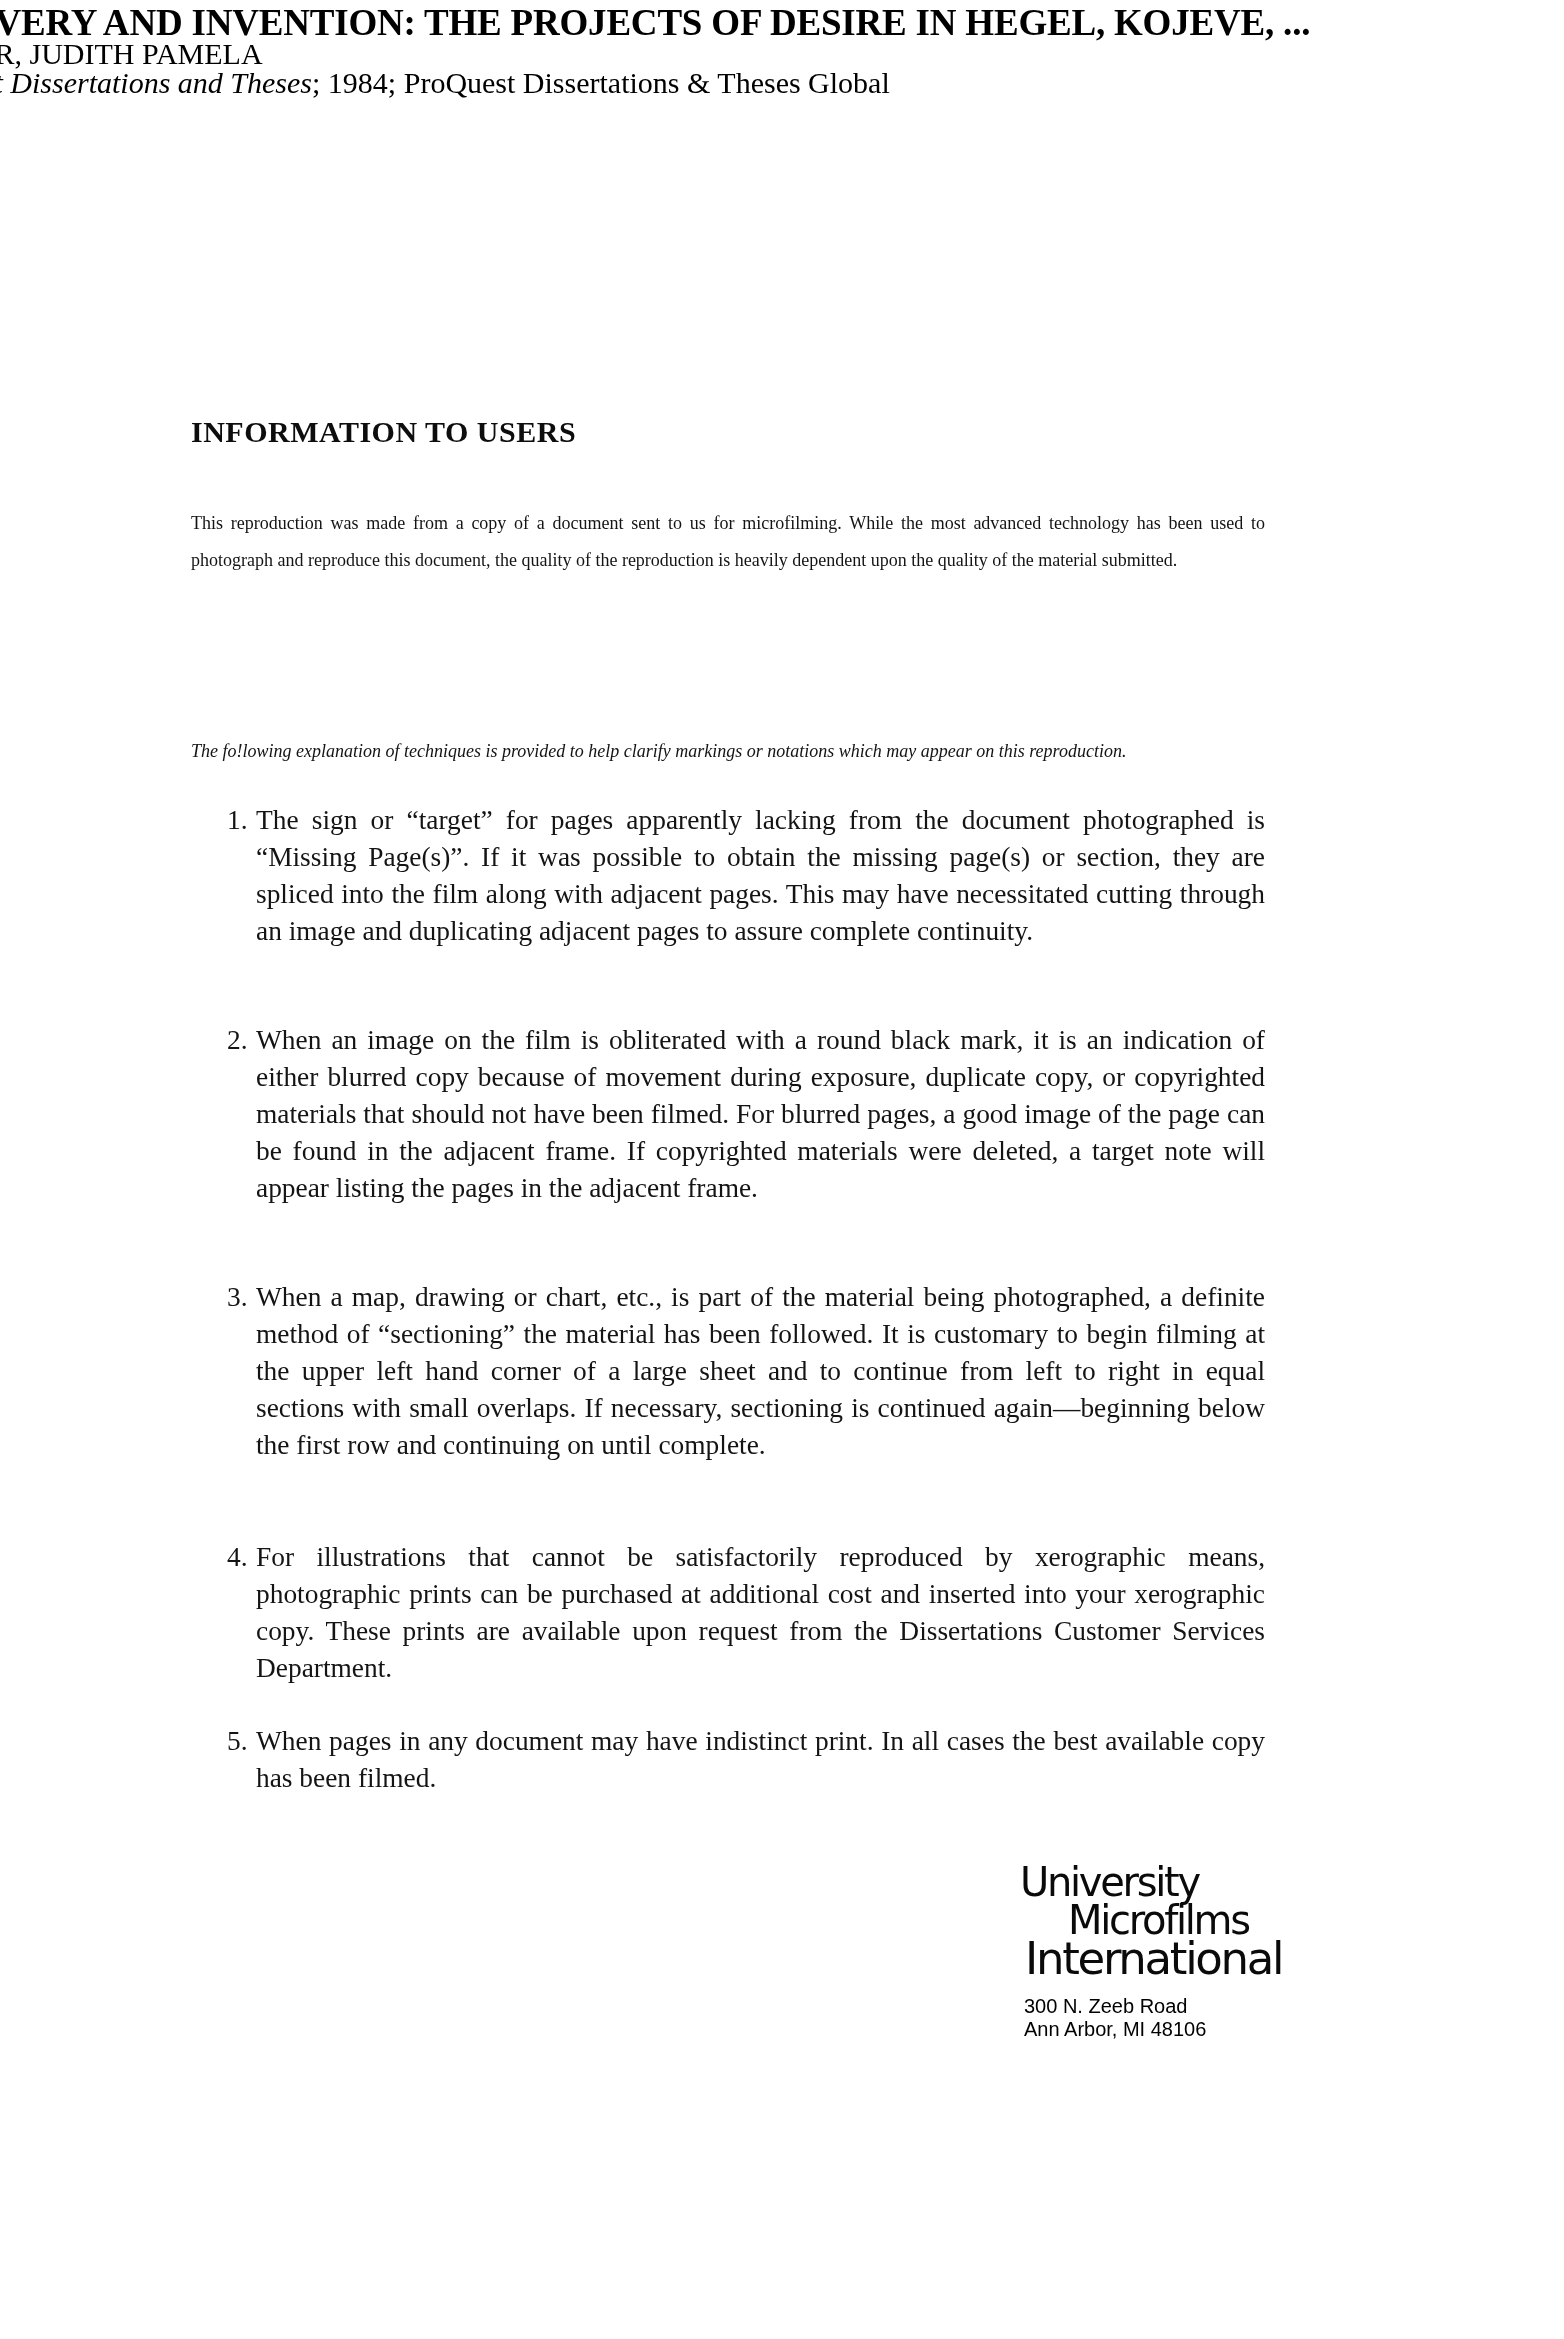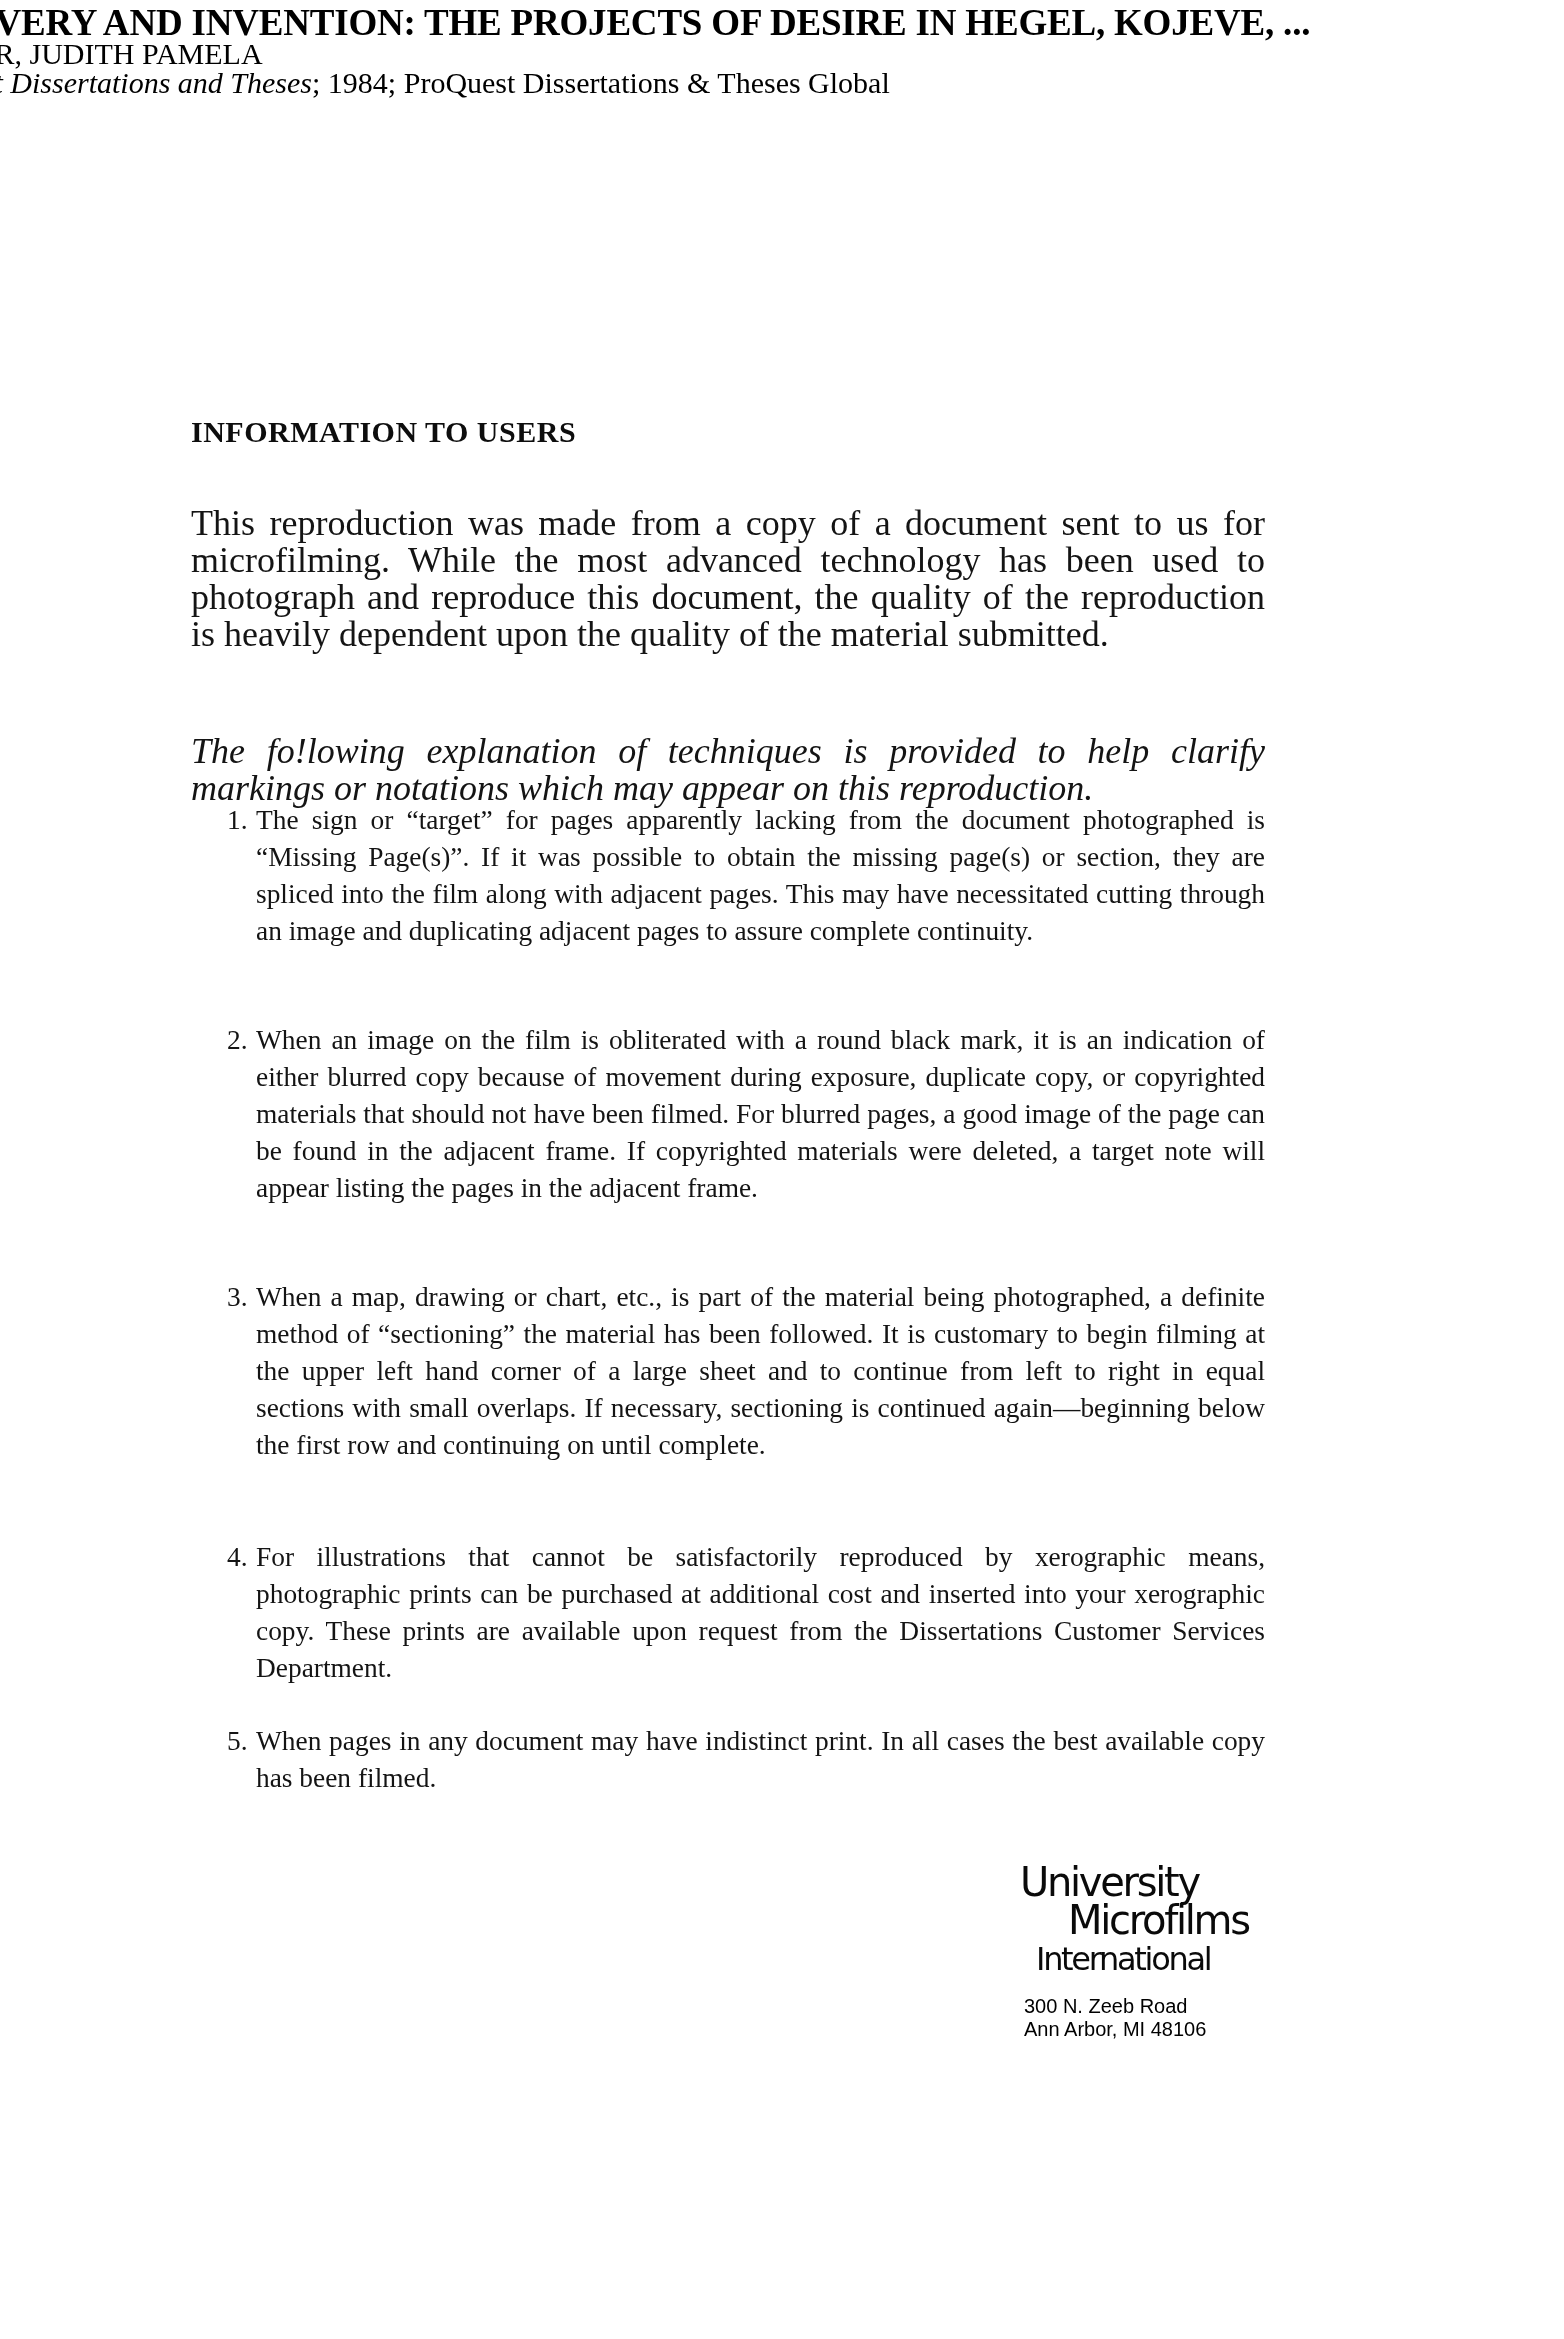--- a/index.html
+++ b/index.html
@@ -15,40 +15,40 @@
   .hdr-source .it { font-style: italic; }
 
   .page { position: absolute; left: 191px; width: 1074px; top: 0; }
   .heading {
     position: absolute; top: 413px; left: 0; width: 1074px; text-align: left;
     font-size: 30px; font-weight: bold; letter-spacing: 0.5px; line-height: 37px;
     font-family: "Liberation Serif", "DejaVu Serif", serif; color: #0d0d0d;
   }
   .para {
     position: absolute; left: 0; width: 1074px;
-    font-size: 36px; line-height: 37px; text-align: justify; text-align-last: left;
+    font-size: 18px; line-height: 37px; text-align: justify; text-align-last: left;
     color: #141414;
   }
   .para1 { top: 505px; }
   .para2 { top: 733px; font-style: italic; }
 
   .item { position: absolute; left: 0; width: 1074px; font-size: 27.4px; line-height: 37px; color: #141414; }
   .item .num { position: absolute; left: 36px; top: 0; }
   .item .txt { position: absolute; left: 65px; width: 1009px; text-align: justify; text-align-last: left; }
   .item1 { top: 802px; }
   .item2 { top: 1022px; }
   .item3 { top: 1279px; }
   .item4 { top: 1539px; }
   .item5 { top: 1723px; }
 
   .logo { position: absolute; left: 1020px; top: 1862px; color: #0a0a0a;
     font-family: "DejaVu Sans", "Liberation Sans", sans-serif; }
   .logo .l1 { position: absolute; left: 0; top: 0; font-size: 40px; letter-spacing: -2.3px; line-height: 40px; white-space: nowrap; }
   .logo .l2 { position: absolute; left: 48px; top: 38px; font-size: 40px; letter-spacing: -2.3px; line-height: 40px; white-space: nowrap; }
-  .logo .l3 { position: absolute; left: 16px; top: 77px; font-size: 32px; letter-spacing: -2.3px; line-height: 40px; white-space: nowrap; }
+  .logo .l3 { position: absolute; left: 5px; top: 77px; font-size: 45px; letter-spacing: -2.3px; line-height: 40px; white-space: nowrap; }
   .addr { position: absolute; left: 1024px; top: 1995px; font-family: "Liberation Sans", "DejaVu Sans", sans-serif;
     font-size: 20px; line-height: 23px; color: #000000; white-space: nowrap; }
 </style>
 </head>
 <body>
 
 <div class="hdr hdr-title">VERY AND INVENTION:  THE PROJECTS OF DESIRE IN HEGEL, KOJEVE, ...</div>
 <div class="hdr hdr-author">R, JUDITH PAMELA</div>
 <div class="hdr hdr-source"><span class="it">t Dissertations and Theses</span><span>; 1984; ProQuest Dissertations &amp; Theses Global</span></div>
 

